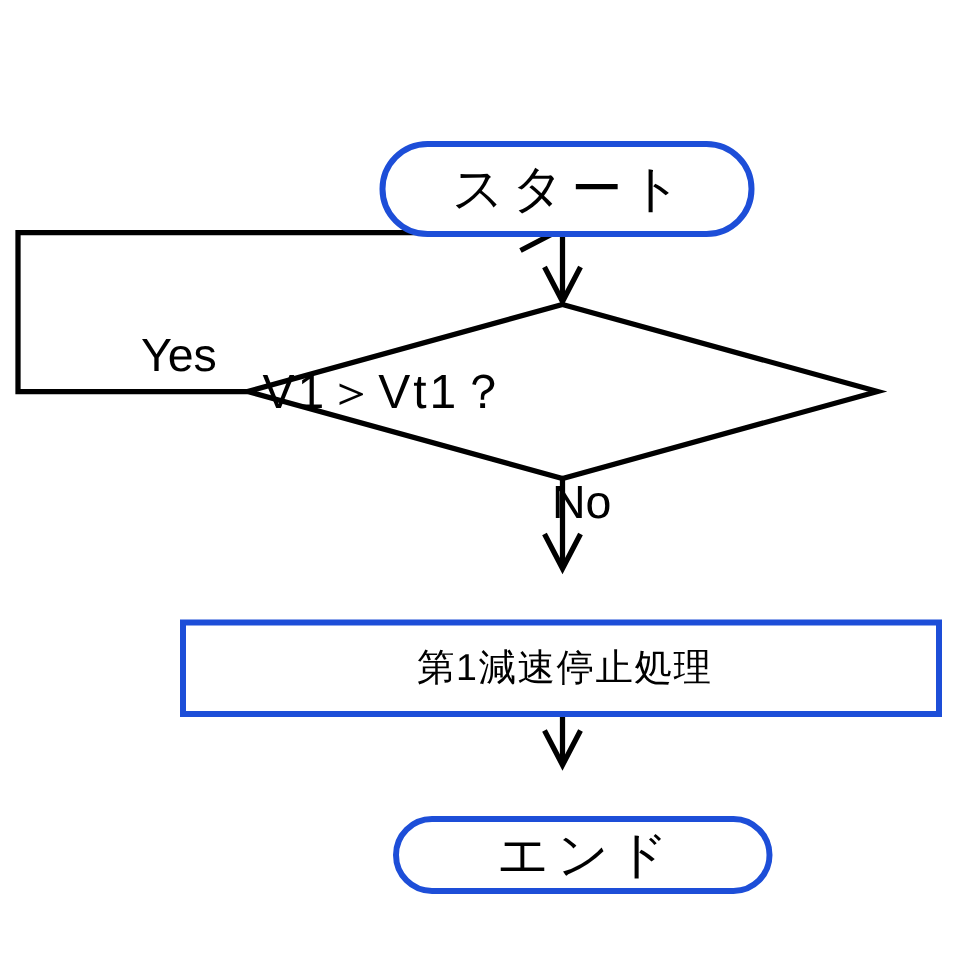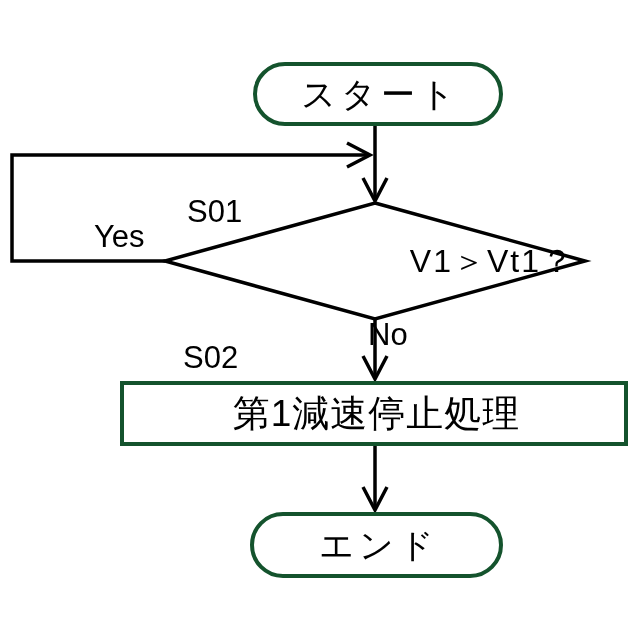--- a/index.html
+++ b/index.html
@@ -19,64 +19,65 @@
   .layer {
     position: absolute;
     left: 0;
     top: 0;
     width: 640px;
     height: 640px;
   }
   .node {
     position: absolute;
     box-sizing: border-box;
-    border: 4px solid #14532d;
+    border: 4px solid #1d4ed8;
     background: #ffffff;
     display: flex;
     align-items: center;
     justify-content: center;
+    margin-top: 32px;
   }
   .terminal {
     border-radius: 33px;
   }
   .node-start {
     left: 253px;
     top: 62px;
     width: 250px;
     height: 64px;
   }
   .node-process {
     left: 120px;
     top: 381px;
     width: 508px;
     height: 65px;
   }
   .node-end {
-    left: 250px;
+    left: 262px;
     top: 512px;
     width: 253px;
-    height: 66px;
+    height: 52px;
   }
   .node-label {
     font-size: 34px;
     letter-spacing: 5px;
     white-space: nowrap;
     line-height: 1;
     padding-left: 5px; 
   }
   .process-label {
-    font-size: 37px;
+    font-size: 25px;
     letter-spacing: 1px;
   }
   .decision-label {
     position: absolute;
     left: 175px;
     top: 243px;
     width: 400px;
-    text-align: right;
+    text-align: left;
     font-size: 32px;
     letter-spacing: 2px;
     line-height: 1.15;
     white-space: nowrap;
   }
   .edge-label {
     position: absolute;
     font-size: 31px;
     line-height: 1;
     white-space: nowrap;
@@ -113,26 +114,24 @@
     <polyline points="363,356 375,379 387,356"></polyline>
 
     <line x1="375" y1="446" x2="375" y2="508"></line>
     <polyline points="363,487 375,510 387,487"></polyline>
   </svg>
 
   <div class="node terminal node-start">
     <span class="node-label">スタート</span>
   </div>
 
-  <div class="edge-label label-s01">S01</div>
   <div class="edge-label label-yes">Yes</div>
   <div class="decision-label">V1＞Vt1？</div>
   <div class="edge-label label-no">No</div>
 
-  <div class="edge-label label-s02">S02</div>
   <div class="node node-process">
     <span class="node-label process-label">第1減速停止処理</span>
   </div>
 
   <div class="node terminal node-end">
     <span class="node-label">エンド</span>
   </div>
 
 </div>
 

